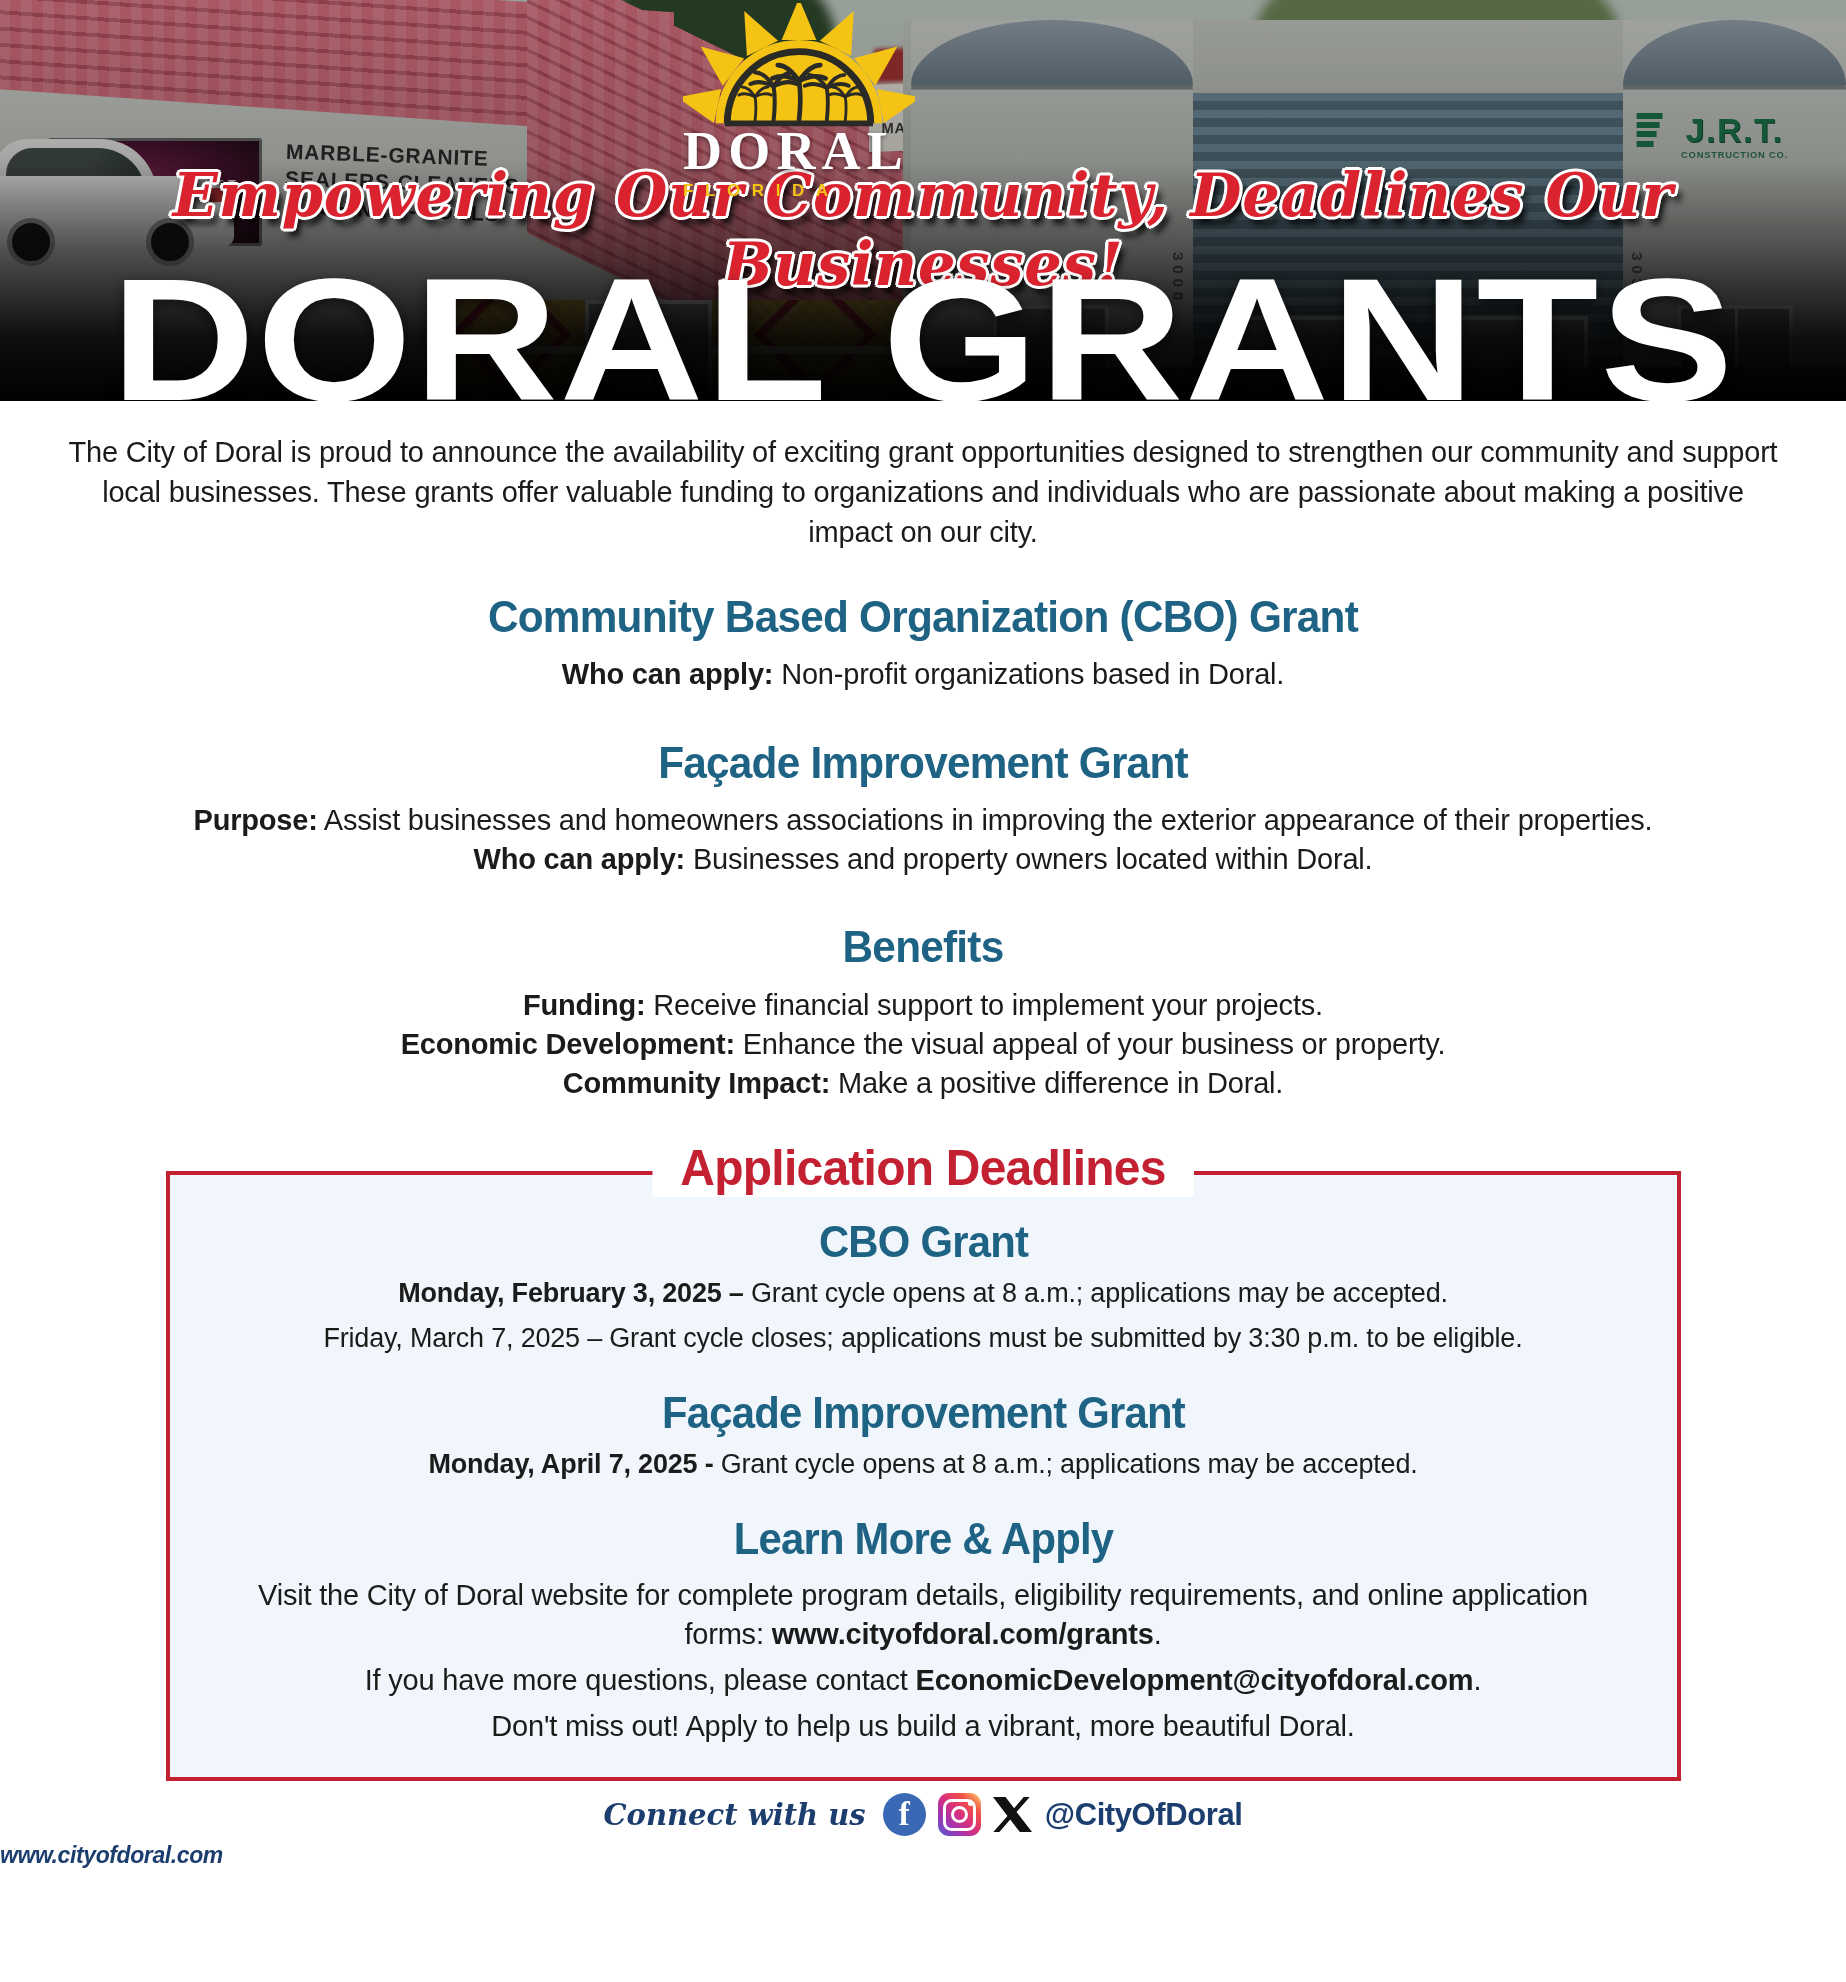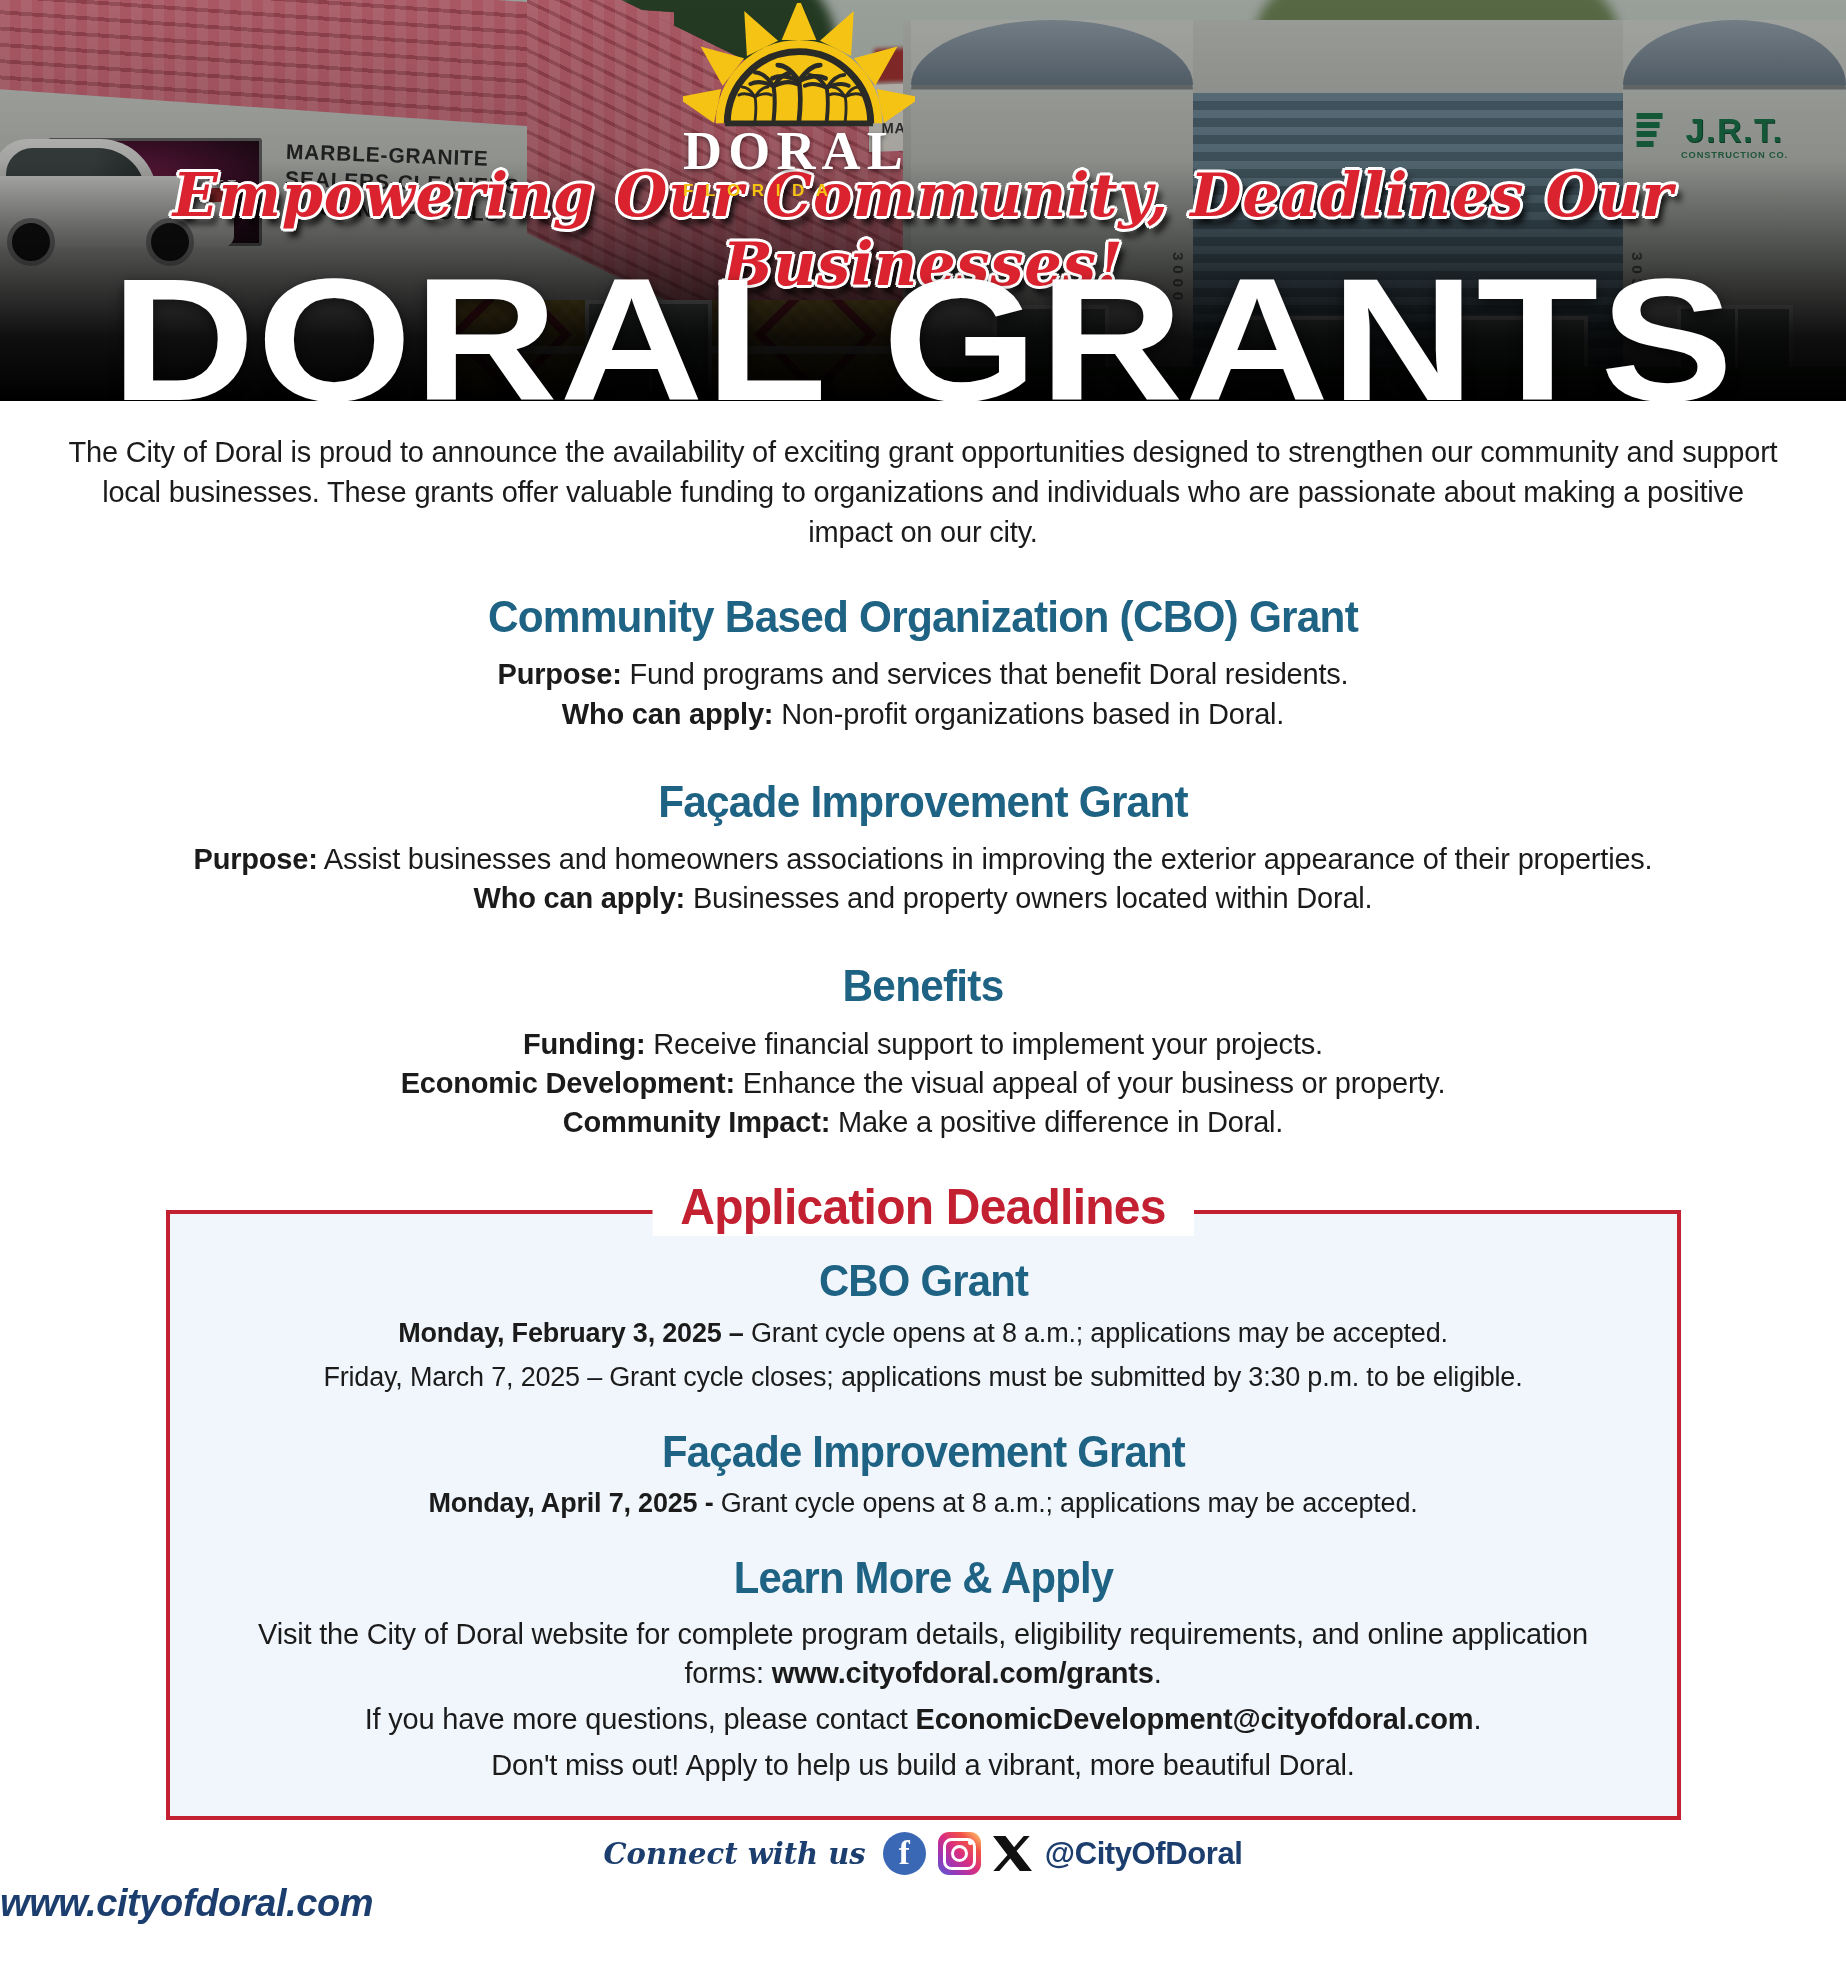--- a/index.html
+++ b/index.html
@@ -108,21 +108,21 @@
   .footer{margin-top:12.4px;text-align:left;color:#1C3E6E;}
   .fr1{display:flex;align-items:center;justify-content:center;gap:12.4px;}
   .connect{font-family:"DejaVu Serif",serif;font-style:italic;font-weight:700;font-size:29px;color:#1C3E6E;margin-right:4.6px;}
   .fb{display:inline-flex;width:43px;height:43px;border-radius:50%;background:#3b68b5;color:#fff;align-items:center;justify-content:center;font-weight:700;font-size:33px;font-family:"Liberation Serif",serif;}
   .ig{position:relative;display:inline-block;width:43px;height:43px;border-radius:11px;background:linear-gradient(45deg,#515ecf 0%,#9b36b7 25%,#d92e7f 50%,#f15245 75%,#fed373 100%);}
   .ig:before{content:"";position:absolute;inset:5.4px;border:3.1px solid #fff;border-radius:8.5px;}
   .ig:after{content:"";position:absolute;left:13px;top:13px;width:11px;height:11px;border:3.1px solid #fff;border-radius:50%;}
   .ig .dot{position:absolute;right:8.5px;top:7.7px;width:4.6px;height:4.6px;border-radius:50%;background:#fff;}
   .xi{width:39px;height:39px;}
   .handle{font-weight:700;font-size:31px;letter-spacing:-0.4px;}
-  .weburl{margin-top:6.2px;font-weight:700;font-style:italic;font-size:38px;letter-spacing:-0.4px;}
+  .weburl{margin-top:6.2px;font-weight:700;font-style:italic;font-size:23px;letter-spacing:-0.4px;}
 </style>
 </head>
 <body>
 
 <div class="page">
 
   <div class="hero">
     <div class="sky"></div>
     <div class="tree t3"></div>
     <div class="tree t1"></div>
@@ -217,21 +217,20 @@
     </div>
 
     <div class="tagline">Empowering Our Community, Deadlines Our Businesses!</div>
     <div class="hero-title">DORAL GRANTS</div>
   </div>
 
   <p class="intro">The City of Doral is proud to announce the availability of exciting grant opportunities designed to strengthen our community and support local businesses. These grants offer valuable funding to organizations and individuals who are passionate about making a positive impact on our city.</p>
 
   <h2 class="h2">Community Based Organization (CBO) Grant</h2>
   <div class="seclines">
-    <div><span class="bl">Purpose:</span><span> Fund programs and services that benefit Doral residents.</span></div>
     <div><span class="bl">Who can apply:</span><span> Non-profit organizations based in Doral.</span></div>
   </div>
 
   <h2 class="h2 gap1">Façade Improvement Grant</h2>
   <div class="seclines" style="width:1673px;margin-left:auto;margin-right:auto;">
     <div><span class="bl">Purpose:</span><span> Assist businesses and homeowners associations in improving the exterior appearance of their properties.</span></div>
     <div><span class="bl">Who can apply:</span><span> Businesses and property owners located within Doral.</span></div>
   </div>
 
   <h2 class="h2 gap2">Benefits</h2>

